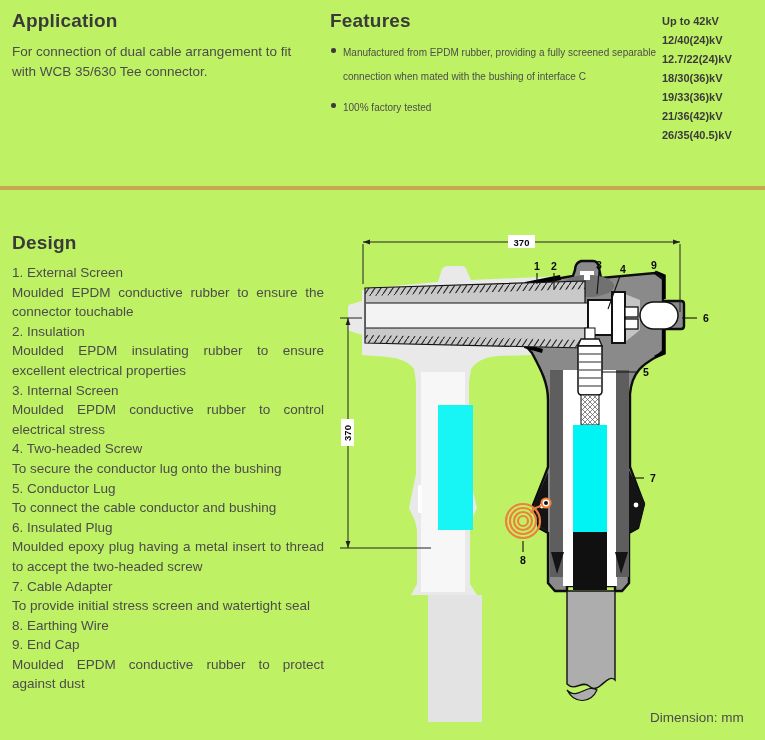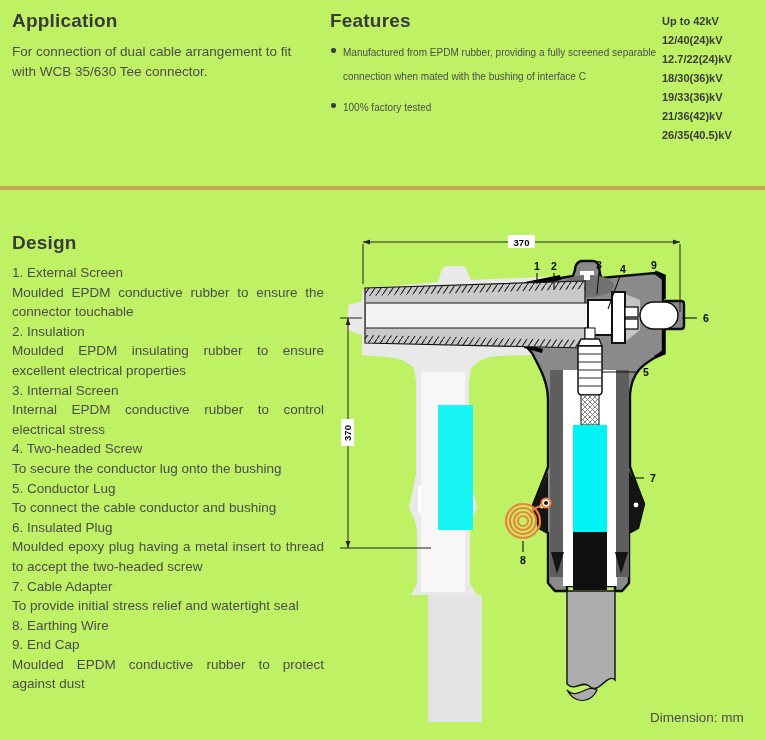--- a/index.html
+++ b/index.html
@@ -61,29 +61,29 @@
   <div class="rule"></div>
 
   <section class="design">
     <h2 class="title">Design</h2>
     <div class="items">
       <p class="dname">1. External Screen</p>
       <p class="ddesc">Moulded EPDM conductive rubber to ensure the connector touchable</p>
       <p class="dname">2. Insulation</p>
       <p class="ddesc">Moulded EPDM insulating rubber to ensure excellent electrical properties</p>
       <p class="dname">3. Internal Screen</p>
-      <p class="ddesc">Internal EPDM conductive rubber to control electrical stress</p>
+      <p class="ddesc">Moulded EPDM conductive rubber to control electrical stress</p>
       <p class="dname">4. Two-headed Screw</p>
       <p class="ddesc">To secure the conductor lug onto the bushing</p>
       <p class="dname">5. Conductor Lug</p>
       <p class="ddesc">To connect the cable conductor and bushing</p>
       <p class="dname">6. Insulated Plug</p>
       <p class="ddesc">Moulded epoxy plug having a metal insert to thread to accept the two-headed screw</p>
       <p class="dname">7. Cable Adapter</p>
-      <p class="ddesc">To provide initial stress relief and watertight seal</p>
+      <p class="ddesc">To provide initial stress screen and watertight seal</p>
       <p class="dname">8. Earthing Wire</p>
       <p class="dname">9. End Cap</p>
       <p class="ddesc">Moulded EPDM conductive rubber to protect against dust</p>
     </div>
   </section>
 
   <svg class="diagram" viewBox="0 0 430 505">
     <defs>
       <pattern id="xh" width="5" height="5" patternUnits="userSpaceOnUse">
         <path d="M0,5 L5,0 M0,0 L5,5" stroke="#555" stroke-width="0.7"></path>

